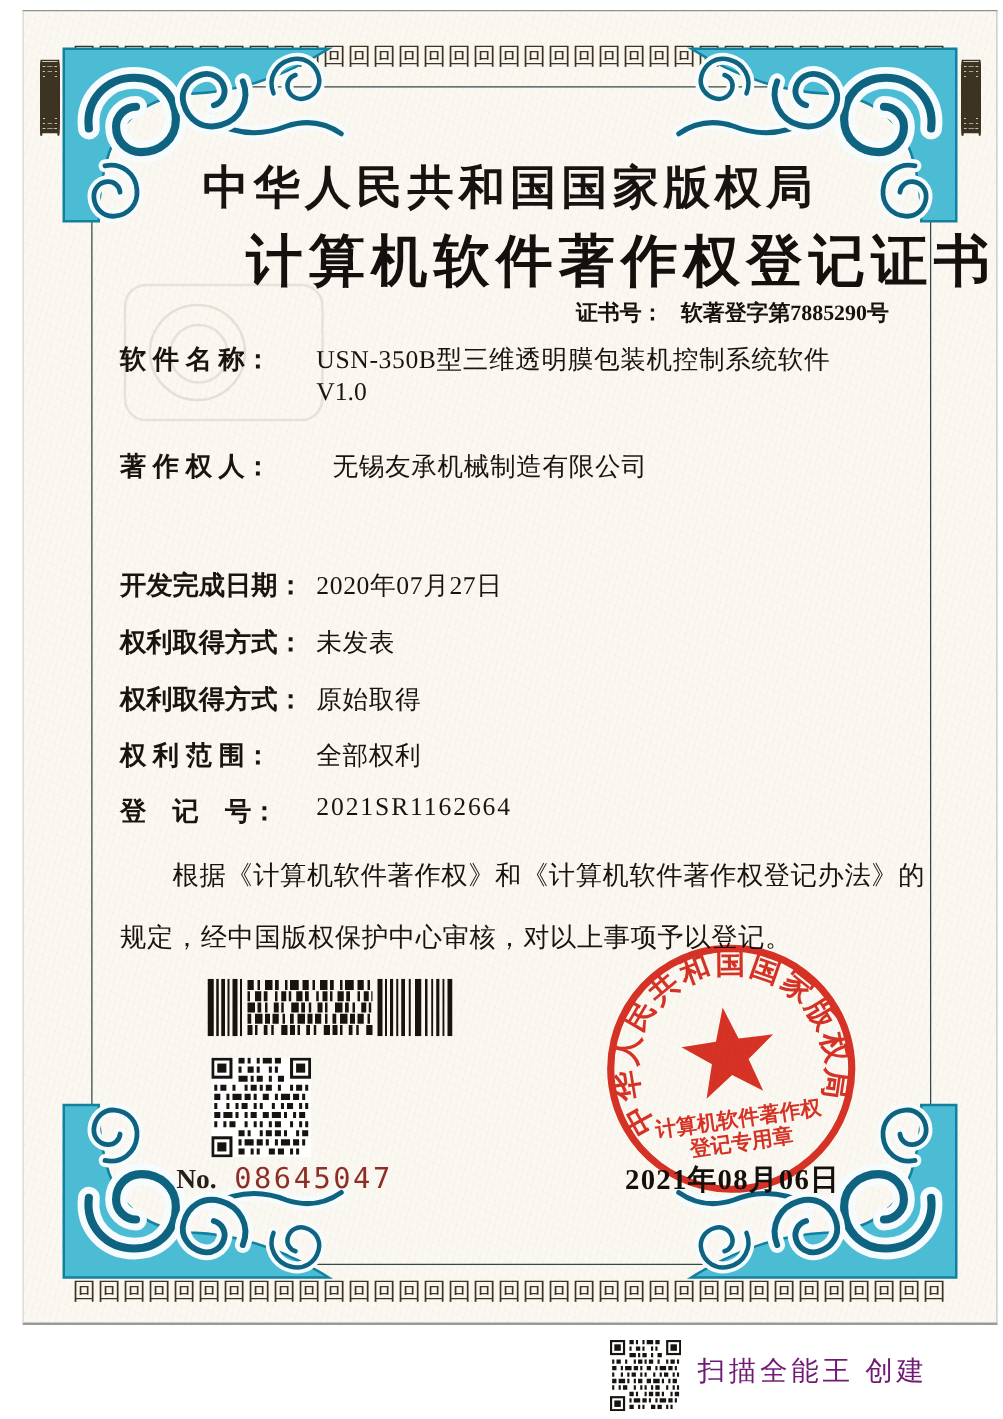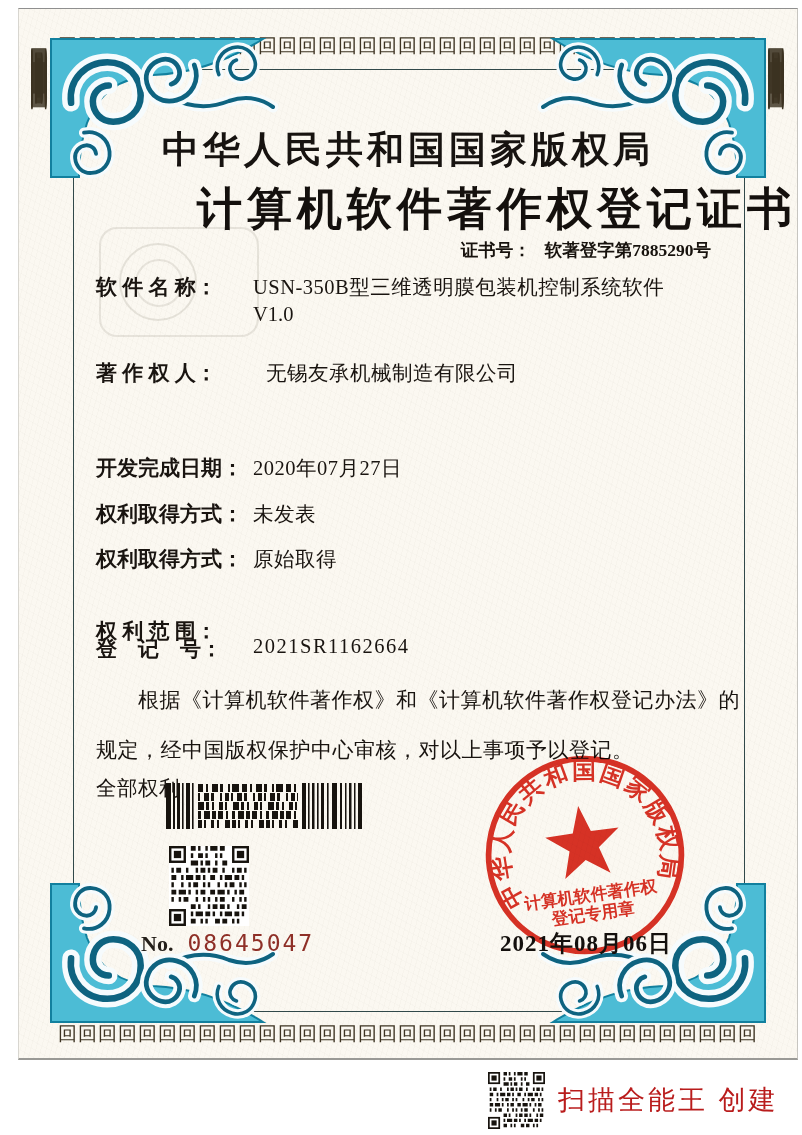--- a/index.html
+++ b/index.html
@@ -45,21 +45,21 @@
     color:#17120d; z-index:4; }
   .certno .cv { margin-left:14px; }
 
   .row { position:absolute; left:77px; display:flex; align-items:flex-start;
     color:#191410; z-index:4; }
   .lbl { display:inline-block; width:157px; font-size:21px; font-weight:700; flex:0 0 157px; }
   .val { font-size:20.5px; font-weight:500; letter-spacing:.5px; max-width:430px; }
   .f0 { top:264px; } .v2 { position:absolute; left:234px; top:294px; font-size:20.5px;
     font-weight:500; z-index:4; color:#191410; }
   .f1 { top:350px;gap:13px; } .f2 { top:445px; } .f3 { top:491px; }
-  .f4 { top:536px; } .f5 { top:608px;flex-direction:column; } .f6 { top:626px; }
+  .f4 { top:536px; } .f5 { top:581px; } .f6 { top:626px; }
   .f6 .val { letter-spacing:1.5px; }
 
   .stmt { position:absolute; font-size:21px; color:#191410; letter-spacing:.5px; z-index:4; }
   .stmt1 { left:119px; top:677px; }
   .stmt2 { left:77px;  top:727px; }
 
   
   .barcode { position:absolute; left:147px; top:774px; width:196px; height:46px; z-index:4; }
   .qr-main { position:absolute; left:150px; top:837px; width:80px; height:80px; z-index:4; }
   .serial { position:absolute; left:122px; top:921px; z-index:4; }
@@ -77,21 +77,21 @@
   .ghost { position:absolute; left:80px; top:218px; width:160px; height:110px;
     border:2px solid rgba(145,140,125,.55); border-radius:18px; opacity:.35; z-index:3; }
   .ghost i { position:absolute; left:18px; top:14px; width:78px; height:78px;
     border:2px solid rgba(145,140,125,.6); border-radius:50%; display:block; }
   .ghost i::after { content:""; position:absolute; left:14px; top:14px; width:44px; height:44px;
     border:2px solid rgba(145,140,125,.55); border-radius:50%; }
 
   
   .footer { position:absolute; left:0; right:0; top:1066px; height:69px; background:#fff; }
   .foot-qr { position:absolute; left:488px; top:6px; width:57px; height:57px; }
-  .foot-text { position:absolute; left:558px; top:16px; font-size:27px; color:#b91c1c;
+  .foot-text { position:absolute; left:558px; top:16px; font-size:22px; color:#701a75;
     letter-spacing:3px; font-family:"Liberation Sans","DejaVu Sans",sans-serif; }
 
   svg text { font-family:"Liberation Serif","DejaVu Serif",serif; }
 </style>
 </head>
 <body>
 
 <svg width="0" height="0" style="position:absolute">
   <defs>
     <g id="curl">

